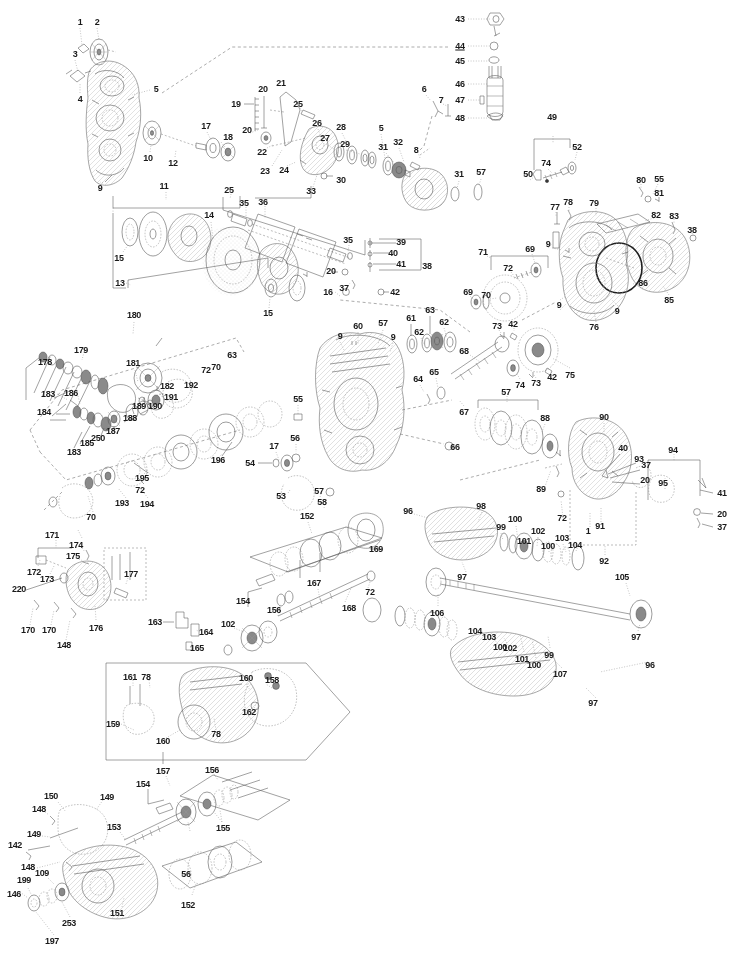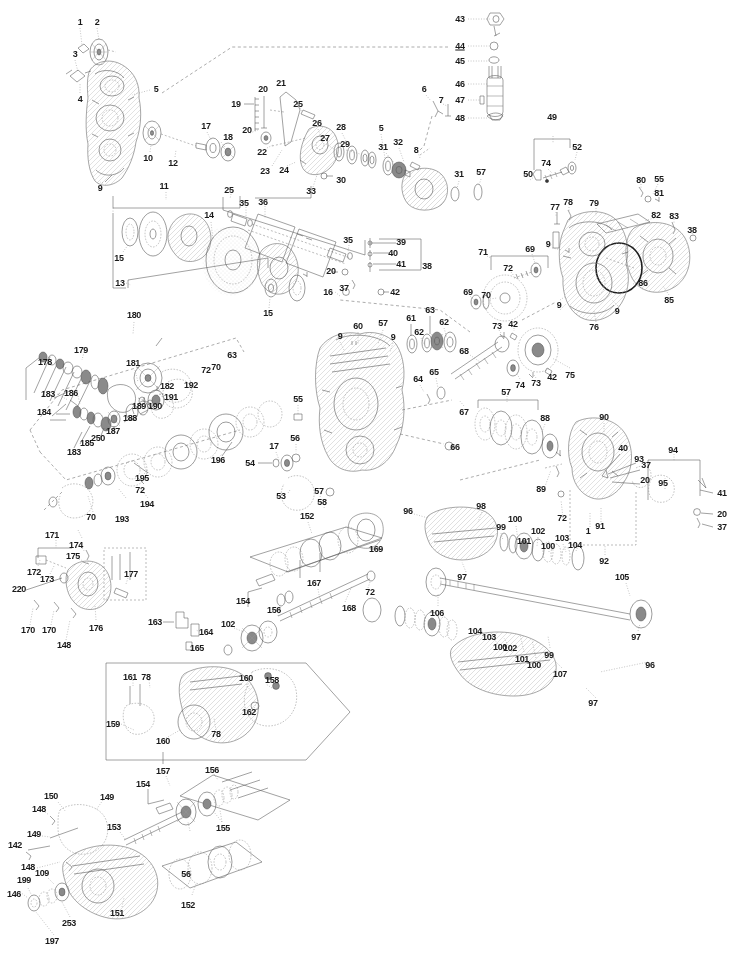--- a/index.html
+++ b/index.html
@@ -1028,21 +1028,21 @@
       <div class="cal" style="left: 48px; top: 394px;">183</div>
       <div class="cal" style="left: 44px; top: 412px;">184</div>
       <div class="cal" style="left: 87px; top: 443px;">185</div>
       <div class="cal" style="left: 74px; top: 452px;">183</div>
       <div class="cal" style="left: 113px; top: 431px;">187</div>
       <div class="cal" style="left: 98px; top: 438px;">250</div>
       <div class="cal" style="left: 142px; top: 478px;">195</div>
       <div class="cal" style="left: 218px; top: 460px;">196</div>
       <div class="cal" style="left: 140px; top: 490px;">72</div>
       <div class="cal" style="left: 147px; top: 504px;">194</div>
-      <div class="cal" style="left: 122px; top: 503px; margin-top: 16px;">193</div>
+      <div class="cal" style="left: 122px; top: 503px;">193</div>
       <div class="cal" style="left: 91px; top: 517px;">70</div>
       <div class="cal" style="left: 274px; top: 446px;">17</div>
       <div class="cal" style="left: 250px; top: 463px;">54</div>
       <div class="cal" style="left: 295px; top: 438px;">56</div>
       <div class="cal" style="left: 281px; top: 496px;">53</div>
       <div class="cal" style="left: 298px; top: 399px;">55</div>
       <div class="cal" style="left: 358px; top: 326px;">60</div>
       <div class="cal" style="left: 383px; top: 323px;">57</div>
       <div class="cal" style="left: 340px; top: 336px;">9</div>
       <div class="cal" style="left: 393px; top: 337px;">9</div>

